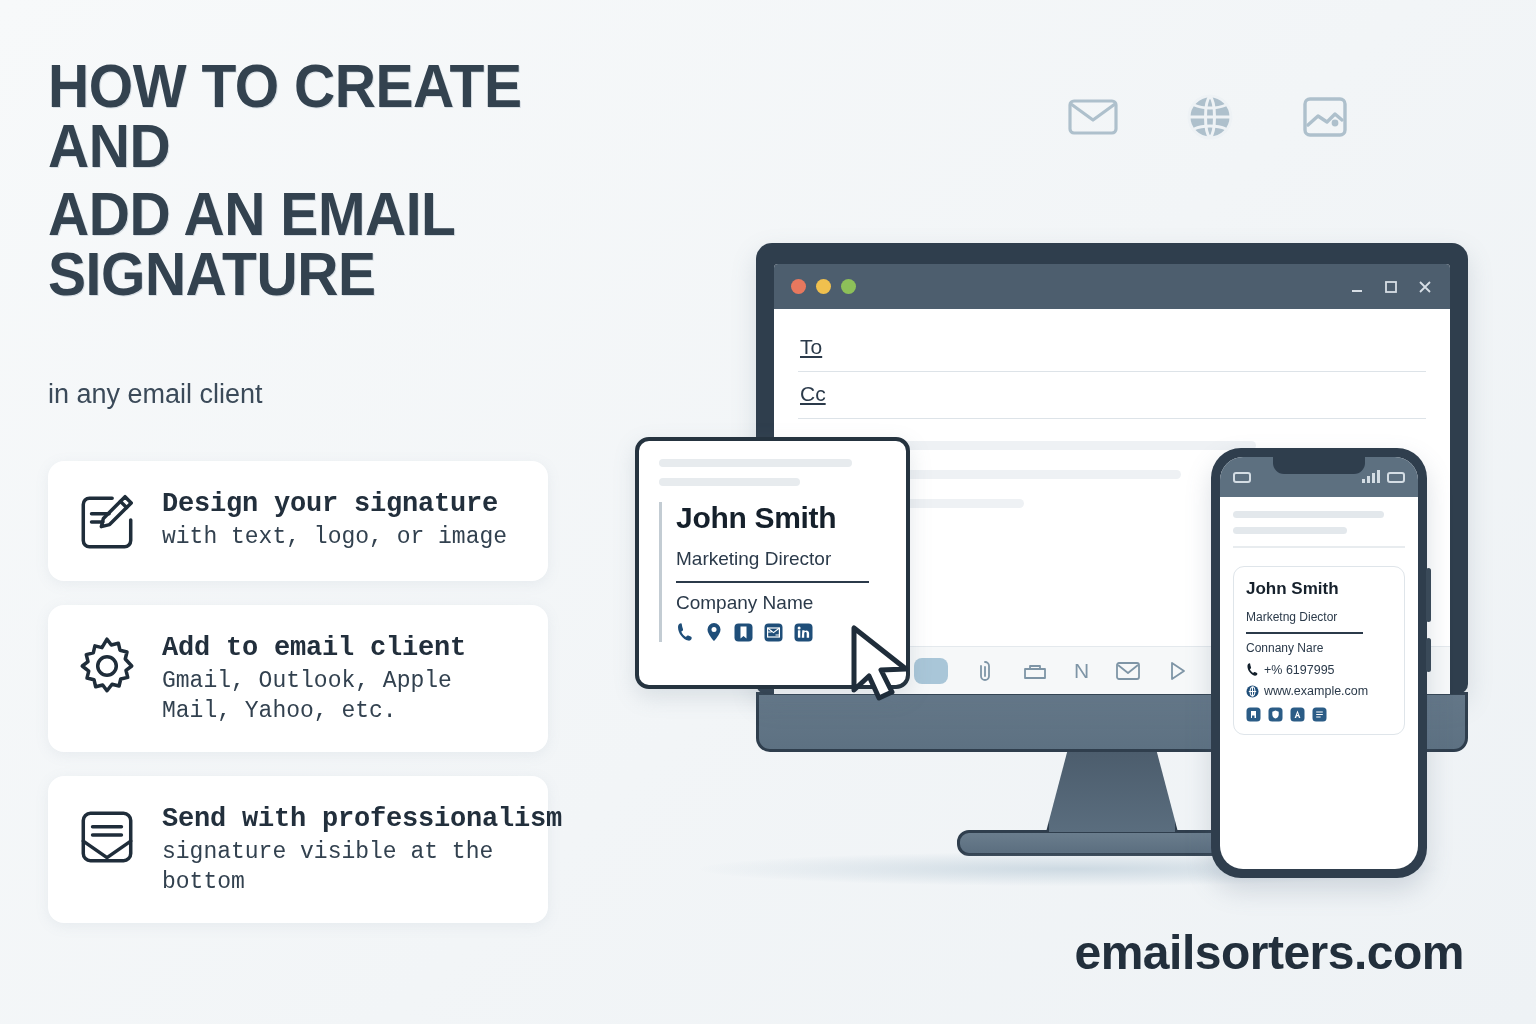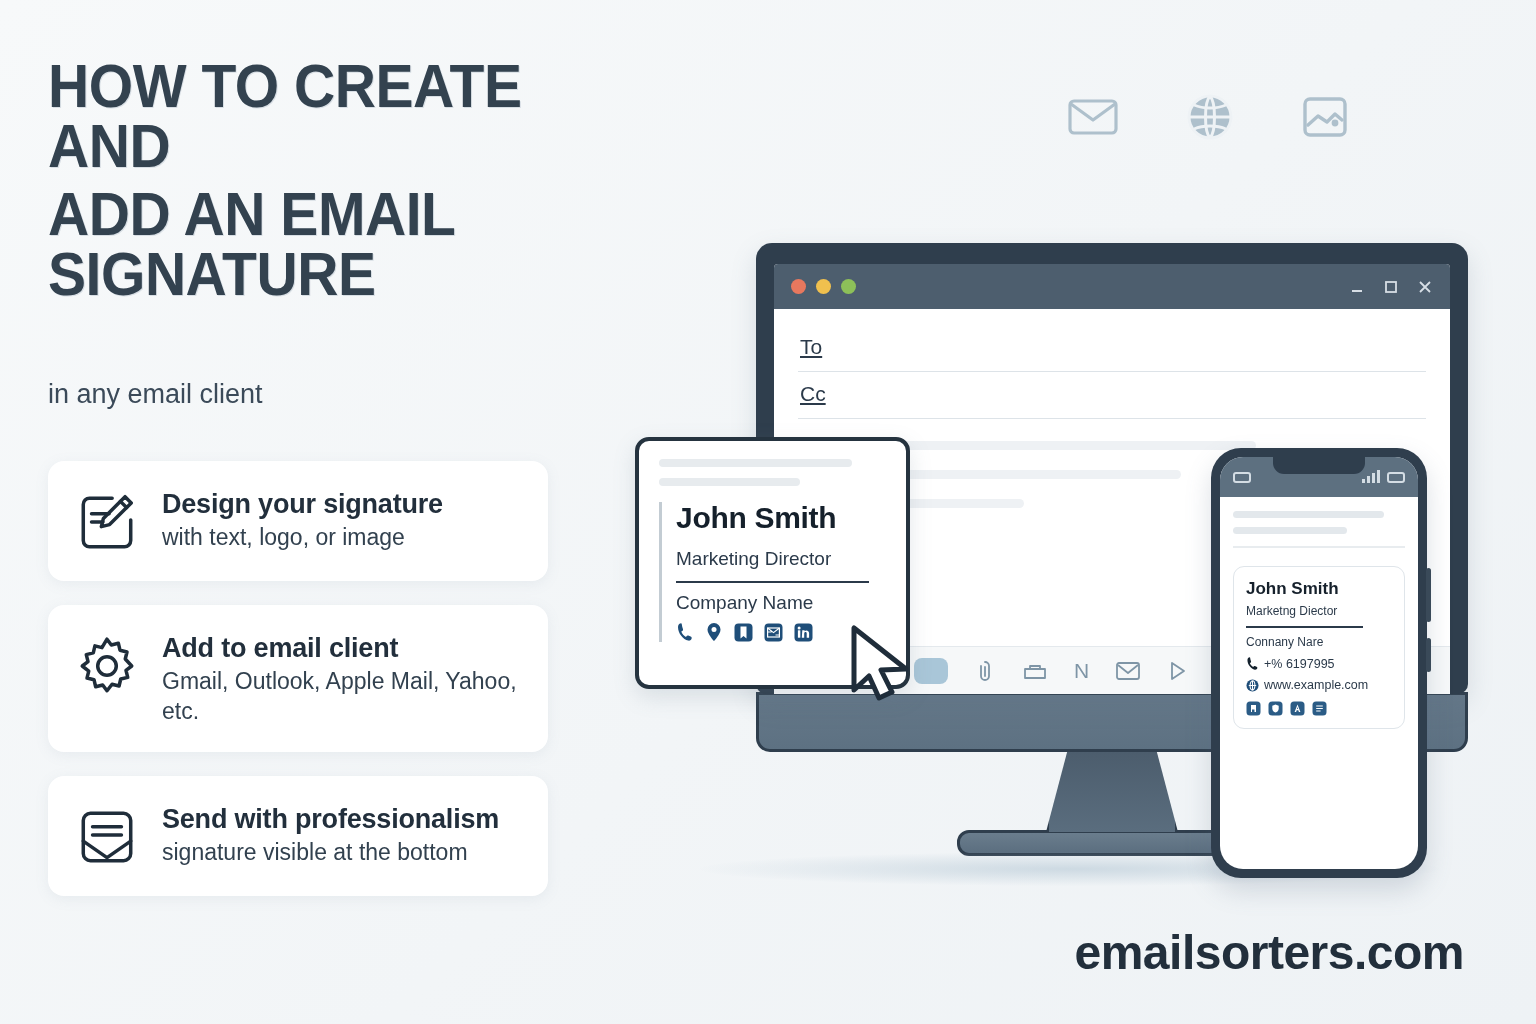--- a/index.html
+++ b/index.html
@@ -45,21 +45,21 @@
     padding: 26px 24px 26px 26px;
     display: flex;
     align-items: flex-start;
     gap: 22px;
     box-shadow: 0 3px 14px rgba(120,140,160,0.10);
     margin-bottom: 24px;
     min-height: 118px;
   }
   .card-icon { flex: 0 0 auto; width: 66px; height: 66px; margin-top: 2px; }
   .card-icon svg { width: 66px; height: 66px; display: block; }
-  .card-text { padding-top: 2px; }
+  .card-text { padding-top: 2px; font-family: Liberation Mono, monospace; }
   .card-title {
     font-size: 27px;
     font-weight: bold;
     color: #222f3c;
     line-height: 1.12;
     letter-spacing: -0.2px;
     white-space: nowrap;
   }
   .card-sub {
     font-size: 23px;
@@ -223,21 +223,21 @@
   .pline { height: 7px; border-radius: 4px; background: #e3e8ec; margin-bottom: 9px; }
   .phone-div { height: 1.5px; background: #e8ecef; margin: 12px 0 18px 0; }
 
   .phone-sig {
     border: 1.5px solid #dfe5ea;
     border-radius: 11px;
     padding: 13px 12px 12px 12px;
     background: #fff;
   }
   .psig-name { font-size: 17px; font-weight: bold; color: #16212c; line-height: 1.1; }
-  .psig-role { font-size: 12px; color: #2b3a4a; margin-top: 6px; }
+  .psig-role { font-size: 12px; color: #2b3a4a; margin-top: 12px; }
   .psig-rule { height: 2px; background: #2b3a4a; margin: 8px 0 7px 0; width: 80%; }
   .psig-company { font-size: 12px; color: #2b3a4a; }
   .psig-row { display: flex; align-items: center; gap: 5px; margin-top: 7px; font-size: 12.5px; color: #2b3a4a; }
   .psig-icons { display: flex; gap: 7px; margin-top: 9px; }
   .psig-icons svg, .psig-row svg { display: block; }
 
   
   .cursor { position: absolute; left: 848px; top: 624px; }
   .cursor svg { display: block; }
 

